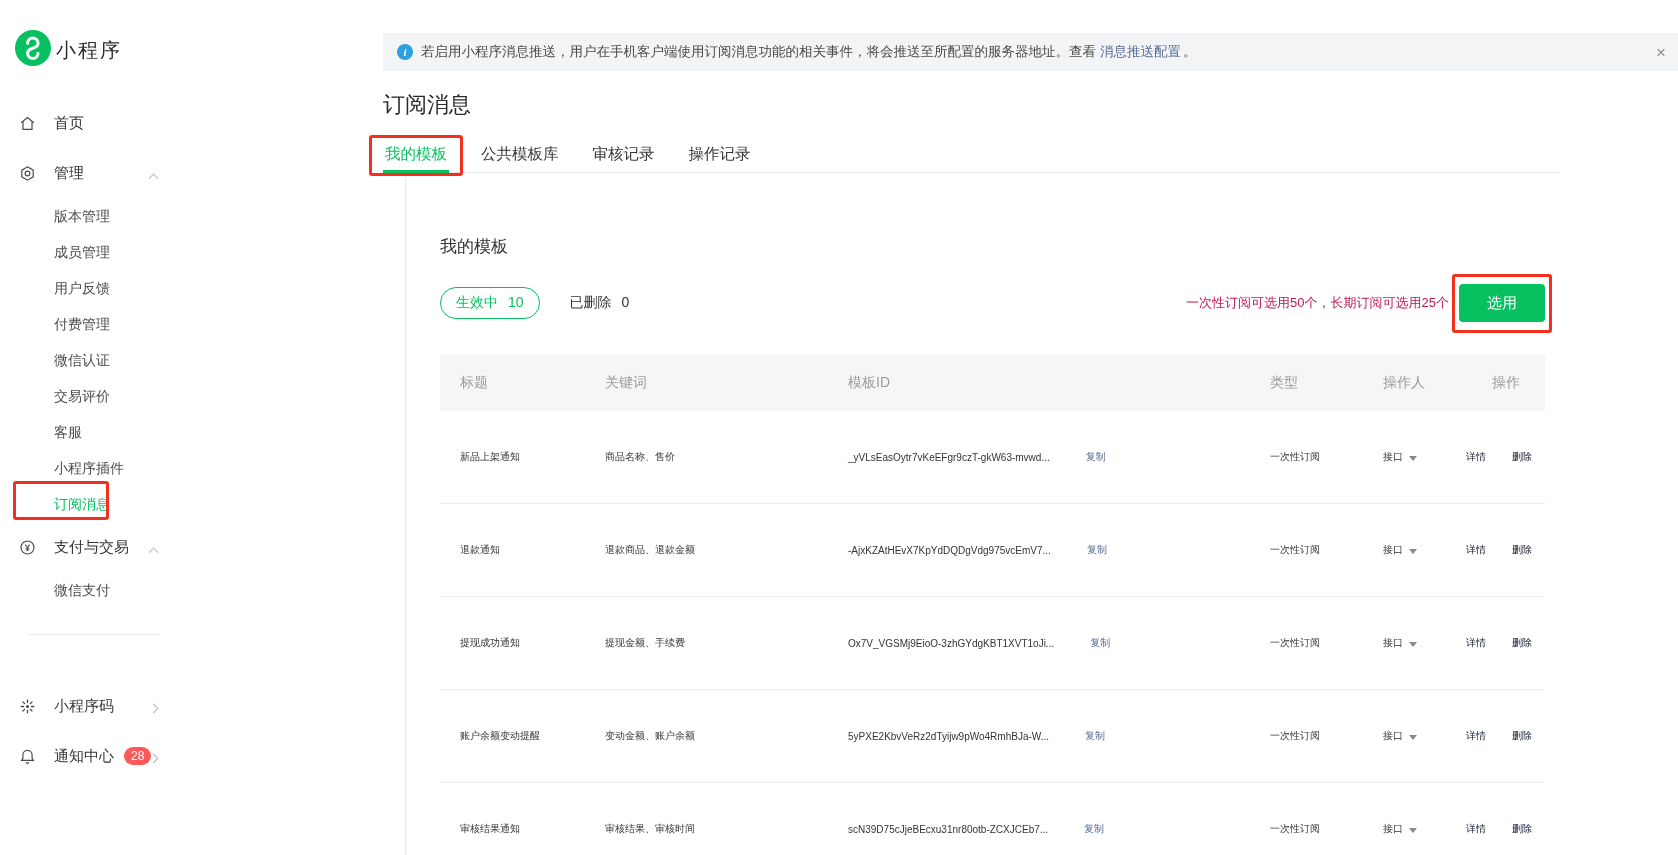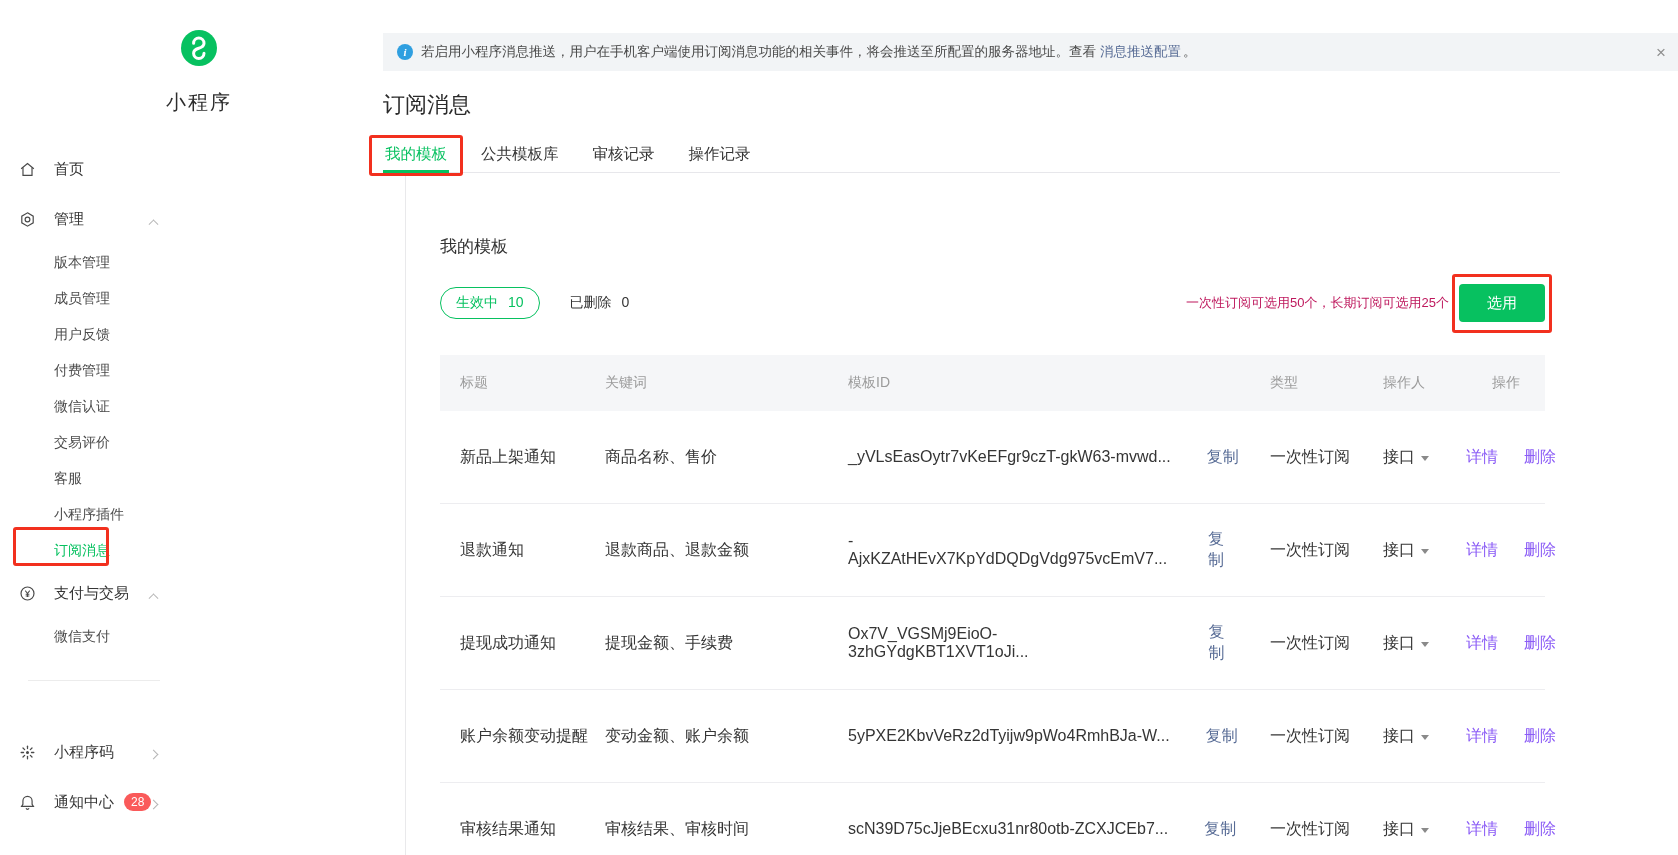--- a/index.html
+++ b/index.html
@@ -2,21 +2,21 @@
 <html><head>
 <meta charset="utf-8">
 <style>
   * { margin:0; padding:0; box-sizing:border-box; }
   html,body { width:1678px; height:855px; overflow:hidden; background:#fff;
     font-family:"Liberation Sans","DejaVu Sans",sans-serif; color:#353535; }
   a { text-decoration:none; cursor:pointer; }
 
   
   .sidebar { position:absolute; left:0; top:0; width:383px; height:855px; background:#fff; }
-  .logo-row { display:flex; align-items:center; gap:19px; padding:30px 0 0 15px;flex-direction:column; }
+  .logo-row { display:flex; align-items:center; gap:5px; padding:30px 0 0 15px; }
   .logo-title { font-size:20px; color:#2d2d2d; letter-spacing:2px; }
   .nav { margin-top:28px; }
   .nav-item { position:relative; display:flex; align-items:center; height:50px;
     padding-left:17px; font-size:15px; color:#353535; cursor:pointer; }
   .nav-item .ico { width:20px; height:20px; margin-right:17px; display:flex;
     align-items:center; justify-content:center; color:#4a4a4a; }
   .nav-item .caret { position:absolute; left:150px; }
   .sub-item { position:relative; height:36px; line-height:36px; padding-left:54px;
     font-size:14px; color:#4c4c4c; cursor:pointer; }
   .sub-item.active { color:#07c160; }
@@ -68,31 +68,31 @@
   .quota { font-size:13px; color:#be185d; margin-right:10px; white-space:nowrap; }
   .btn-wrap { position:relative; }
   .select-btn { width:86px; height:38px; background:#07c160; color:#fff; font-size:15px;
     border:none; border-radius:4px; cursor:pointer;
     font-family:"Liberation Sans","DejaVu Sans",sans-serif; }
 
   .table { margin-top:33px; }
   .thead { display:flex; align-items:center; height:56px; background:#f5f6f8;
     color:#9b9b9b; font-size:14px; }
   .trow { display:flex; align-items:center; height:93px; border-bottom:1px solid #ededf0;
-    font-size:16px; color:#353535; }
+    font-size:10px; color:#353535; }
   .c1 { width:165px; padding-left:20px; }
   .c2 { width:243px; }
   .c3 { flex:1; display:flex; align-items:center; }
   .c3 .copy { margin-left:36px; color:#576b95; }
   .c4 { width:115px; padding-left:30px; }
   .c5 { width:85px; padding-left:28px; display:flex; align-items:center; gap:6px; cursor:pointer; }
   .caret-down { width:0; height:0; border-left:4px solid transparent;
     border-right:4px solid transparent; border-top:5px solid #8a8a8a; margin-top:2px; }
   .c6 { width:105px; padding-right:25px; text-align:right; white-space:nowrap; }
-  .c6 a { color:#8b5cf6; margin-left:26px; }
+  .c6 a { color:#0f172a; margin-left:26px; }
 </style>
 </head>
 <body>
 
 <div class="sidebar">
   <div class="logo-row">
     <span>
       <svg width="36" height="36" viewBox="0 0 36 36">
         <circle cx="18" cy="18" r="18" fill="#07c160"></circle>
         <path d="M12.6 13.2 a5.2 5.2 0 0 1 10.4 0 c0 3.1-2.5 4.2-5.2 5 c-2.7 .8-5.2 1.9-5.2 5 a5.2 5.2 0 0 0 10.4 0" fill="none" stroke="#fff" stroke-width="3" stroke-linecap="round"></path>

